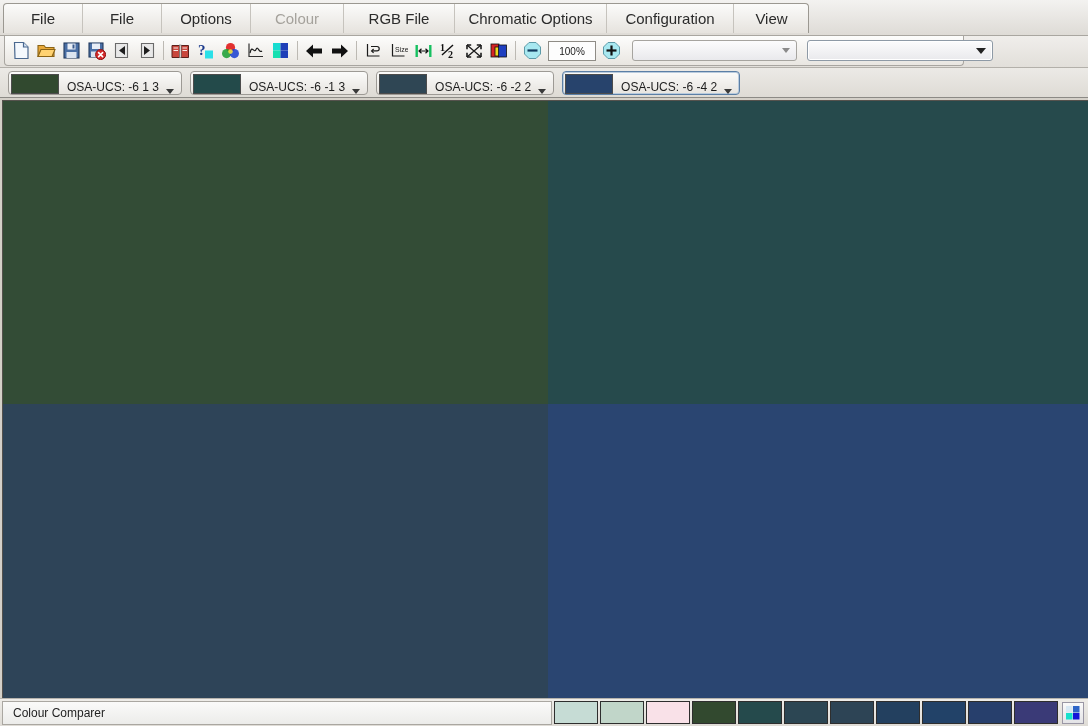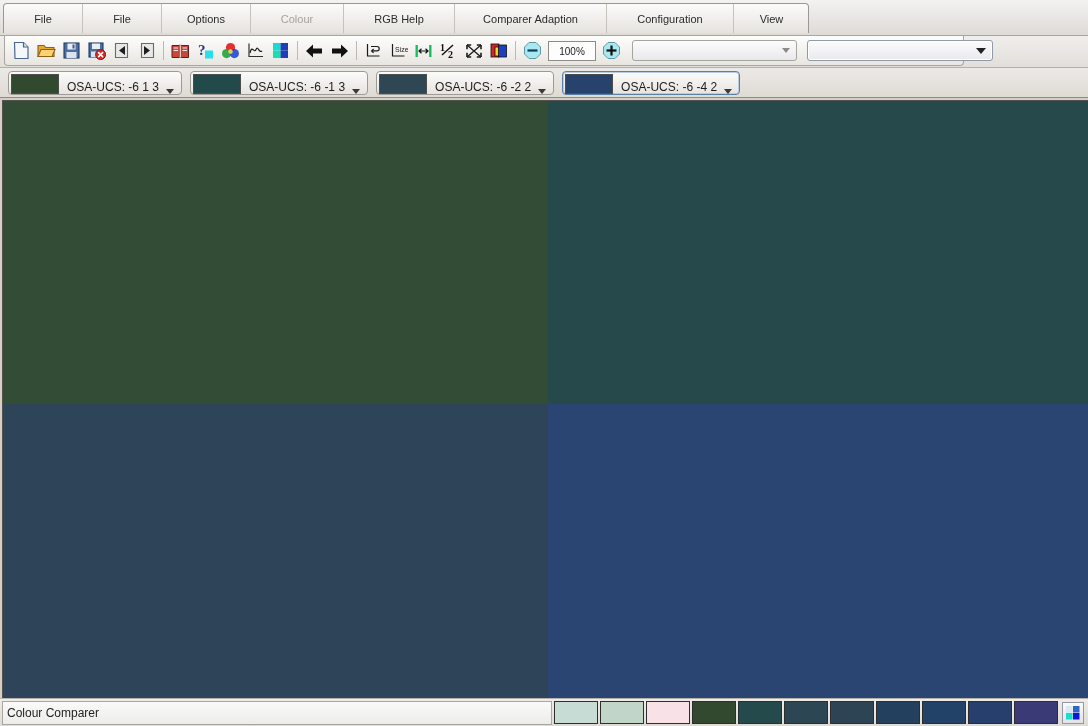--- a/index.html
+++ b/index.html
@@ -44,21 +44,21 @@
     box-sizing: border-box;
     overflow: hidden;
   }
   .menu-item {
     flex: 0 0 auto;
     display: flex;
     align-items: center;
     justify-content: center;
     padding: 0 14px;
     height: 100%;
-    font-size: 11px;
+    font-size: 15px;
     color: #2b2b2b;
     border-right: 1px solid #c6c3bd;
     box-sizing: border-box;
     white-space: nowrap;
     cursor: default;
   }
   .menu-item:last-child { border-right: none; }
   .menu-item.disabled { color: #a5a29c; }
   .menu-w-file { width: 79px; }
   .menu-w-view { width: 79px; }
@@ -232,21 +232,21 @@
     box-sizing: border-box;
     padding: 0 2px;
   }
   .status-panel {
     flex: 1 1 auto;
     height: 24px;
     border: 1px solid #aaa7a1;
     background: linear-gradient(#fafaf9, #ececea);
     display: flex;
     align-items: center;
-    padding-left: 4px;
+    padding-left: 10px;
     font-size: 12px;
     color: #232323;
     box-sizing: border-box;
     margin-right: 2px;
   }
   .palette-strip {
     display: flex;
     align-items: center;
     height: 24px;
     flex: 0 0 auto;
@@ -276,22 +276,22 @@
 <body>
 
 <div class="app">
 
   <div class="menubar-wrap">
     <div class="menubar">
       <div class="menu-item menu-w-file">File</div>
       <div class="menu-item menu-w-view">File</div>
       <div class="menu-item menu-w-options">Options</div>
       <div class="menu-item menu-w-source disabled">Colour</div>
-      <div class="menu-item menu-w-rgb">RGB Help</div>
-      <div class="menu-item menu-w-chromatic">Comparer Adaption</div>
+      <div class="menu-item menu-w-rgb">RGB File</div>
+      <div class="menu-item menu-w-chromatic">Chromatic Options</div>
       <div class="menu-item menu-w-config">Configuration</div>
       <div class="menu-item menu-w-help">View</div>
     </div>
   </div>
 
   <div class="toolbar-outer">
     <div class="toolbar">
 
       <div class="tb-btn">
         <svg class="tb-icon" width="17" height="19" viewBox="0 0 17 19">

